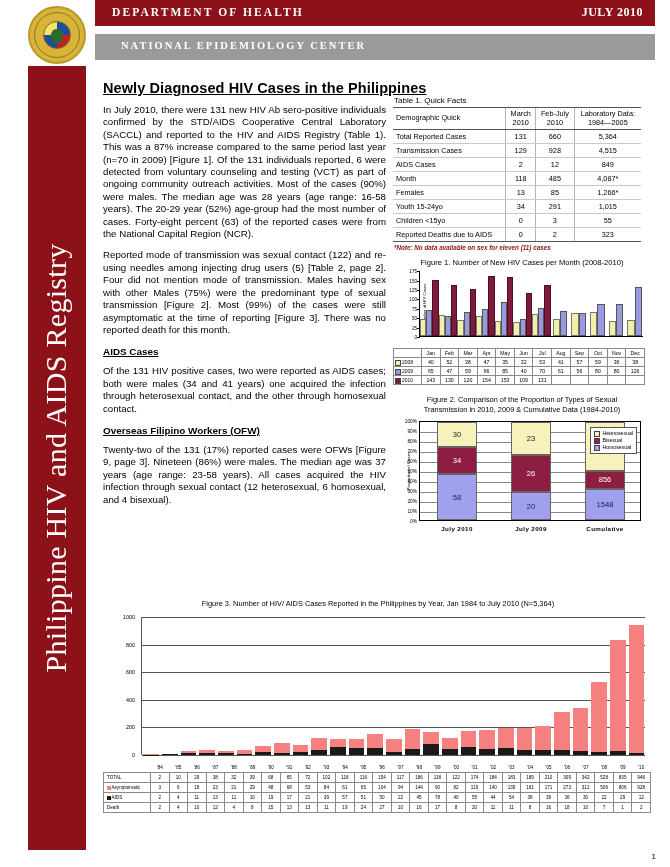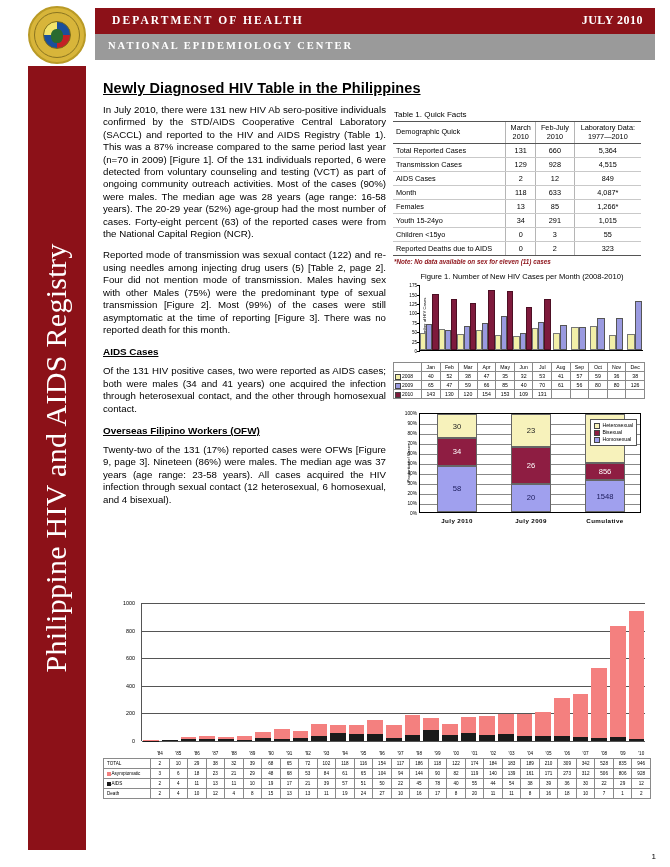--- a/index.html
+++ b/index.html
@@ -1,25 +1,25 @@
 <!DOCTYPE html>
 <html><head>
 <meta charset="utf-8">
 <style>
   html,body{margin:0;padding:0;background:#fff;}
   body{width:670px;height:867px;font-family:"Liberation Sans",sans-serif;color:#000;position:relative;overflow:hidden;}
   #page{position:relative;width:670px;height:867px;background:#fff;}
 
   
   .hdr-wrap{position:absolute;left:0;top:0;width:670px;height:63px;}
-  .hdr-bar1{position:absolute;left:95px;top:8px;width:560px;height:26px;background:#8c1118;}
+  .hdr-bar1{position:absolute;left:95px;top:0;width:560px;height:26px;background:#8c1118;}
   .hdr-bar2{position:absolute;left:95px;top:34px;width:560px;height:26px;background:#9a9a9a;}
   .hdr-bar1 .t1{position:absolute;left:17px;top:6px;font-family:"Liberation Serif",serif;font-size:11.5px;letter-spacing:2.1px;color:#fff;font-weight:bold;}
   .hdr-bar1 .t2{position:absolute;right:12px;top:5px;font-family:"Liberation Serif",serif;font-size:12px;letter-spacing:.5px;color:#fff;font-weight:bold;}
-  .hdr-bar2 .t3{position:absolute;left:13px;top:6px;font-family:"Liberation Serif",serif;font-size:10.5px;letter-spacing:2px;color:#fff;font-weight:bold;}
+  .hdr-bar2 .t3{position:absolute;left:26px;top:6px;font-family:"Liberation Serif",serif;font-size:10.5px;letter-spacing:2px;color:#fff;font-weight:bold;}
 
   
   .seal{position:absolute;left:28px;top:6px;width:58px;height:58px;border-radius:50%;
         background:radial-gradient(circle at 50% 50%,#1b4f9c 0 34%,#d8b53a 34% 100%);
         border:2px solid #b99a26;box-sizing:border-box;}
   .seal .inner{position:absolute;left:50%;top:50%;transform:translate(-50%,-50%);width:28px;height:28px;border-radius:50%;
         background:conic-gradient(#1b4f9c 0 25%,#c32026 25% 50%,#1b4f9c 50% 75%,#f2e36b 75% 100%);border:1px solid #7a6a18;box-sizing:border-box;}
   .seal .inner2{position:absolute;left:50%;top:52%;transform:translate(-50%,-50%);width:12px;height:14px;border-radius:45%;background:#2a6a2f;}
   .seal .ring{position:absolute;left:4px;top:4px;right:4px;bottom:4px;border-radius:50%;border:1px solid #8a7420;}
 
@@ -29,21 +29,21 @@
        transform:rotate(-90deg);transform-origin:center center;
        display:flex;align-items:center;justify-content:center;
        font-family:"Liberation Serif",serif;font-size:30px;color:#fff;letter-spacing:.3px;white-space:nowrap;}
 
   
   .content{position:absolute;left:95px;top:66px;width:560px;}
   .title{font-family:"Liberation Sans",sans-serif;font-size:14.5px;font-weight:bold;
          text-decoration:underline;margin:14px 0 8px 8px;letter-spacing:.1px;}
 
   .colL{position:absolute;left:8px;top:38px;width:283px;}
-  .colR{position:absolute;left:298px;top:44px;width:258px;}
+  .colR{position:absolute;left:298px;top:30px;width:258px;}
 
   p.body{font-size:9.7px;line-height:12.4px;text-align:justify;margin:0 0 9px 0;}
   h3.sub{font-size:9.9px;font-weight:bold;text-decoration:underline;margin:10px 0 8px 0;}
 
   
   .t1cap{font-size:8px;margin:0 0 2px 1px;}
   table.qf{border-collapse:collapse;width:248px;font-size:7.3px;}
   table.qf th,table.qf td{padding:2px 3px;}
   table.qf thead th{font-weight:normal;text-align:center;border-bottom:1.6px solid #555;border-top:1.2px solid #555;line-height:8.6px;}
   table.qf thead th.lbl{text-align:left;}
@@ -125,21 +125,21 @@
       <span class="t3">NATIONAL EPIDEMIOLOGY CENTER</span>
     </div>
   </div>
 
   <div class="sidebar">
     <div class="vtext">Philippine HIV and AIDS Registry</div>
   </div>
 
   <div class="content">
 
-    <div class="title">Newly Diagnosed HIV Table in the Philippines</div>
+    <div class="title">Newly Diagnosed HIV Cases in the Philippines</div>
 
     <div class="colL">
       <p class="body">In July 2010, there were 131 new HIV Ab sero-positive individuals confirmed by the STD/AIDS Cooperative Central Laboratory (SACCL) and reported to the HIV and AIDS Registry (Table 1). This was a 87% increase compared to the same period last year (n=70 in 2009) [Figure 1]. Of the 131 individuals reported, 6 were detected from voluntary counseling and testing (VCT) as part of ongoing community outreach activities. Most of the cases (90%) were males. The median age was 28 years (age range: 16-58 years). The 20-29 year (52%) age-group had the most number of cases. Forty-eight percent (63) of the reported cases were from the National Capital Region (NCR).</p>
       <p class="body">Reported mode of transmission was sexual contact (122) and re-using needles among injecting drug users (5) [Table 2, page 2]. Four did not mention mode of transmission. Males having sex with other Males (75%) were the predominant type of sexual transmission [Figure 2]. Most (99%) of the cases were still asymptomatic at the time of reporting [Figure 3]. There was no reported death for this month.</p>
       <h3 class="sub">AIDS Cases</h3>
       <p class="body">Of the 131 HIV positive cases, two were reported as AIDS cases; both were males (34 and 41 years) one acquired the infection through heterosexual contact, and the other through homosexual contact.</p>
       <h3 class="sub">Overseas Filipino Workers (OFW)</h3>
       <p class="body">Twenty-two of the 131 (17%) reported cases were OFWs [Figure 9, page 3]. Nineteen (86%) were males. The median age was 37 years (age range: 23-58 years). All cases acquired the HIV infection through sexual contact (12 heterosexual, 6 homosexual, and 4 bisexual).</p>
     </div>
 
@@ -155,21 +155,21 @@
           <th class="vsep">
             <div>March</div>
                 <div>2010</div>
               </th>
           <th class="vsep">
             <div>Feb-July</div>
                 <div>2010</div>
               </th>
           <th class="vsep">
             <div>Laboratory Data:</div>
-                <div>1977—2010</div>
+                <div>1984—2005</div>
               </th>
         </tr>
           </thead>
         <tbody>
             <tr>
               <td class="lbl">Total Reported Cases</td>
               <td class="vsep">131</td>
               <td class="vsep">660</td>
               <td class="vsep">5,364</td>
             </tr>
@@ -181,21 +181,21 @@
             </tr>
             <tr>
               <td class="lbl">AIDS Cases</td>
               <td class="vsep">2</td>
               <td class="vsep">12</td>
               <td class="vsep">849</td>
             </tr>
             <tr>
               <td class="lbl">Month</td>
               <td class="vsep">118</td>
-              <td class="vsep">633</td>
+              <td class="vsep">485</td>
               <td class="vsep">4,087*</td>
             </tr>
             <tr>
               <td class="lbl">Females</td>
               <td class="vsep">13</td>
               <td class="vsep">85</td>
               <td class="vsep">1,266*</td>
             </tr>
             <tr>
               <td class="lbl">Youth 15-24yo</td>
@@ -357,20 +357,24 @@
                 <td></td>
                 <td></td>
                 <td></td>
                 <td></td>
               </tr>
             </tbody>
           </table>
       </div>
 
       <div style="margin-top:10px">
+        <div class="fig2cap">
+          <div>Figure 2.  Comparison of the Proportion of Types of Sexual</div>
+          <div>Transmission in 2010, 2009 &amp; Cumulative Data (1984-2010)</div>
+        </div>
         <div class="fig2" id="fig2">
             <div class="plot">
               <div class="hline" style="top: 90px;"></div>
               <div class="hline" style="top: 80px;"></div>
               <div class="hline" style="top: 70px;"></div>
               <div class="hline" style="top: 60px;"></div>
               <div class="hline" style="top: 50px;"></div>
               <div class="hline" style="top: 40px;"></div>
               <div class="hline" style="top: 30px;"></div>
               <div class="hline" style="top: 20px;"></div>
@@ -409,20 +413,21 @@
             <div class="yl" style="top: 44px;">60%</div>
             <div class="yl" style="top: 34px;">70%</div>
             <div class="yl" style="top: 24px;">80%</div>
             <div class="yl" style="top: 14px;">90%</div>
             <div class="yl" style="top: 4px;">100%</div>
           </div>
       </div>
     </div>
 
     <div class="fig3wrap">
+      <div class="fig3cap">Figure 3. Number of HIV/ AIDS Cases Reported in the Philippines by Year, Jan 1984 to July 2010 (N=5,364)</div>
       <div class="fig3" id="fig3">
           <div class="plot">
             <div class="grid" style="top: 138px;"></div>
             <div class="grid" style="top: 110.4px;"></div>
             <div class="grid" style="top: 82.8px;"></div>
             <div class="grid" style="top: 55.2px;"></div>
             <div class="grid" style="top: 27.6px;"></div>
             <div class="grid" style="top: 0px;"></div>
             <div class="bar" style="left: 1.49333px; width: 15.68px;">
               <div class="seg-a" style="height: 0.414px;"></div>

